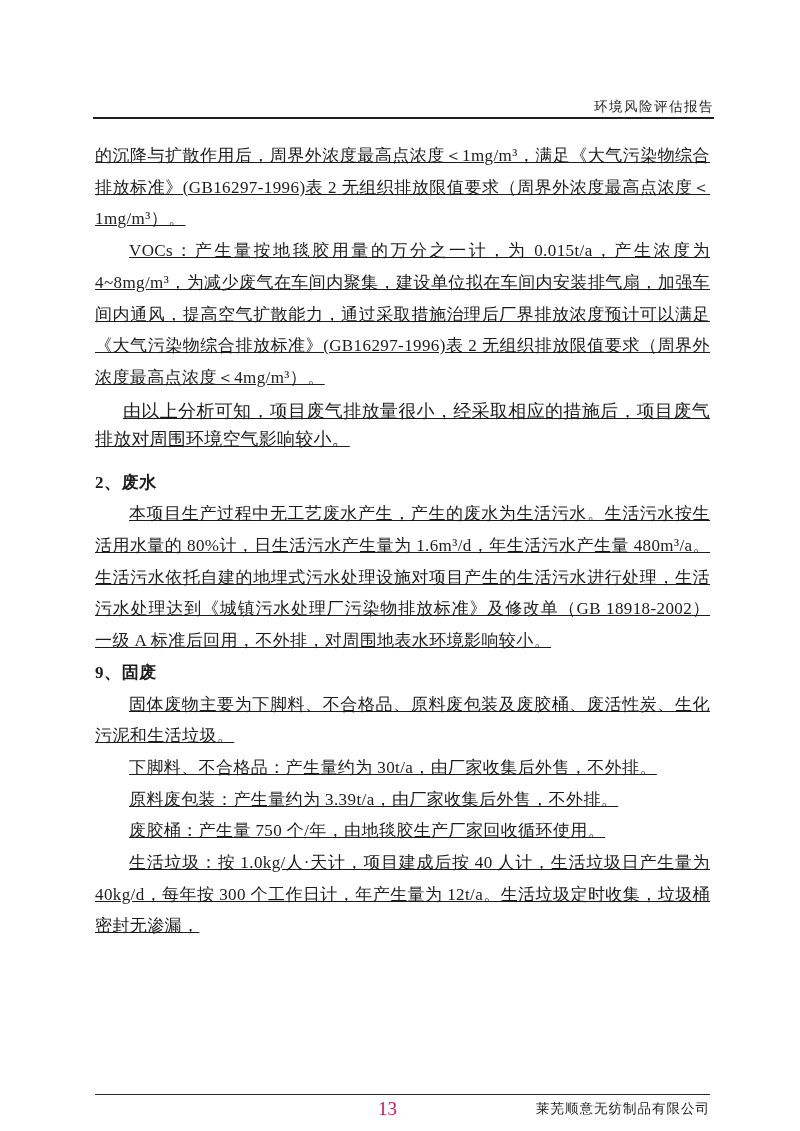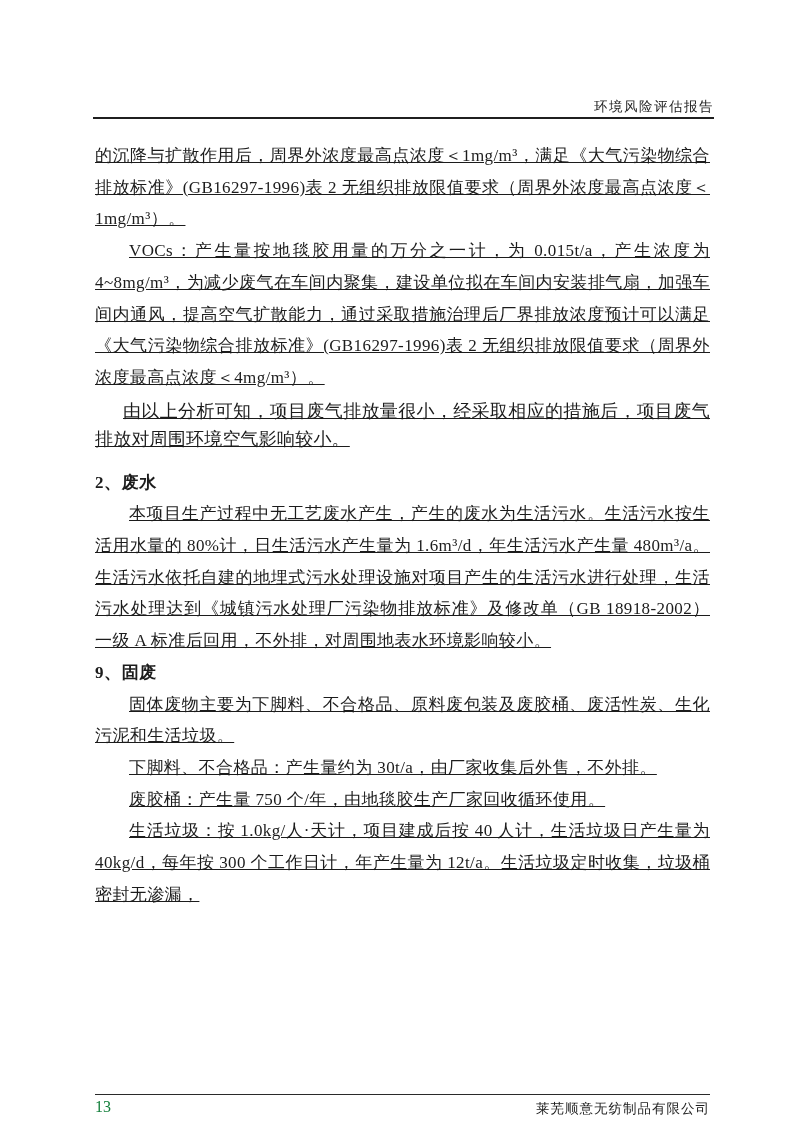--- a/index.html
+++ b/index.html
@@ -78,22 +78,23 @@
     left: 95px;
     right: 90px;
     border-top: 1.5px solid #2a2a2a;
     height: 30px;
   }
   .page-number {
     position: absolute;
     left: 0;
     right: 30px;
     top: 3px;
-    font-size: 16px;
-    color: #15803d;
+    text-align: center;
+    font-size: 19px;
+    color: #be185d;
   }
   .footer-company {
     position: absolute;
     right: 0;
     top: 5px;
     font-size: 13.5px;
     letter-spacing: 1px;
     color: #1c1c1c;
   }
 </style>
@@ -109,20 +110,21 @@
 
   <main class="doc-content">
     <p class="para">的沉降与扩散作用后，周界外浓度最高点浓度＜1mg/m³，满足《大气污染物综合排放标准》(GB16297-1996)表 2 无组织排放限值要求（周界外浓度最高点浓度＜1mg/m³）。</p>
     <p class="para indent">VOCs：产生量按地毯胶用量的万分之一计，为 0.015t/a，产生浓度为 4~8mg/m³，为减少废气在车间内聚集，建设单位拟在车间内安装排气扇，加强车间内通风，提高空气扩散能力，通过采取措施治理后厂界排放浓度预计可以满足《大气污染物综合排放标准》(GB16297-1996)表 2 无组织排放限值要求（周界外浓度最高点浓度＜4mg/m³）。</p>
     <p class="para note">由以上分析可知，项目废气排放量很小，经采取相应的措施后，项目废气排放对周围环境空气影响较小。</p>
     <h3 class="sec-heading">2、废水</h3>
     <p class="para indent">本项目生产过程中无工艺废水产生，产生的废水为生活污水。生活污水按生活用水量的 80%计，日生活污水产生量为 1.6m³/d，年生活污水产生量 480m³/a。生活污水依托自建的地埋式污水处理设施对项目产生的生活污水进行处理，生活污水处理达到《城镇污水处理厂污染物排放标准》及修改单（GB 18918-2002）一级 A 标准后回用，不外排，对周围地表水环境影响较小。</p>
     <h3 class="sec-heading">9、固废</h3>
     <p class="para indent">固体废物主要为下脚料、不合格品、原料废包装及废胶桶、废活性炭、生化污泥和生活垃圾。</p>
     <p class="para indent">下脚料、不合格品：产生量约为 30t/a，由厂家收集后外售，不外排。</p>
+    <p class="para indent">原料废包装：产生量约为 3.39t/a，由厂家收集后外售，不外排。</p>
     <p class="para indent">废胶桶：产生量 750 个/年，由地毯胶生产厂家回收循环使用。</p>
     <p class="para indent">生活垃圾：按 1.0kg/人·天计，项目建成后按 40 人计，生活垃圾日产生量为 40kg/d，每年按 300 个工作日计，年产生量为 12t/a。生活垃圾定时收集，垃圾桶密封无渗漏，</p>
   </main>
 
   <footer class="page-footer">
     <div class="page-number">13</div>
     <div class="footer-company">莱芜顺意无纺制品有限公司</div>
   </footer>
 
 </div>

